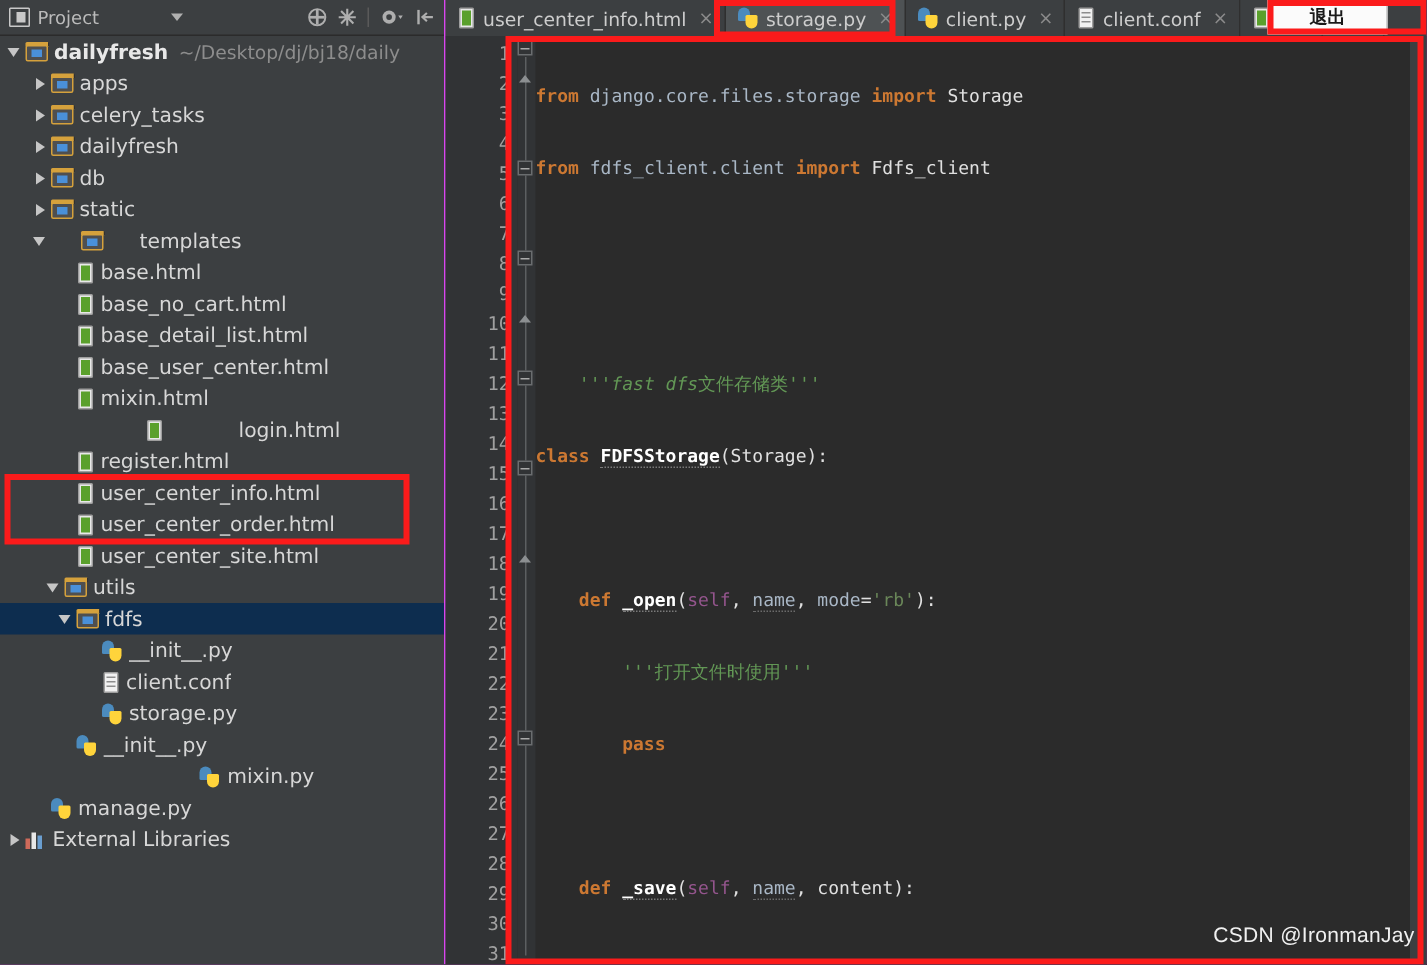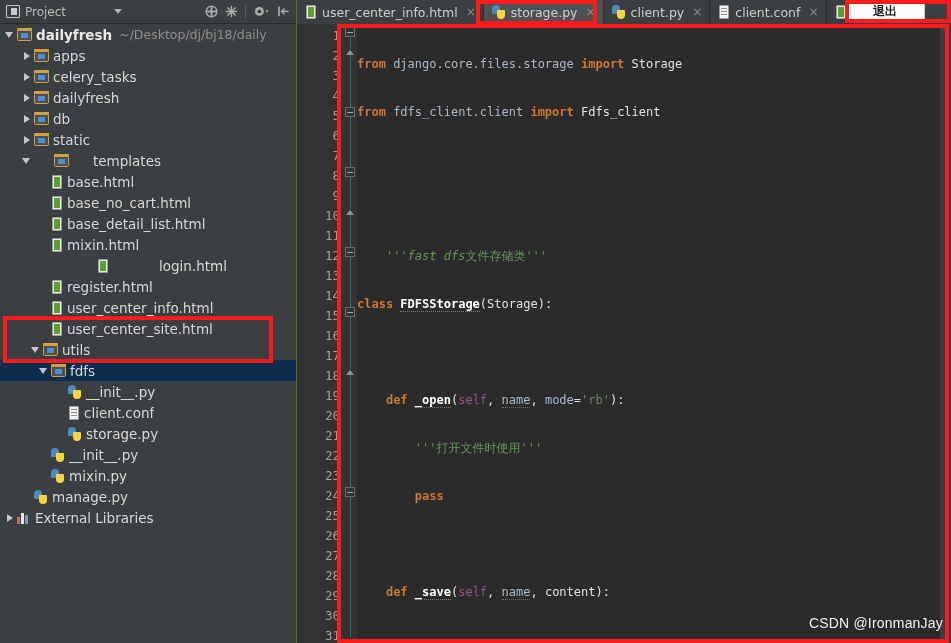--- a/index.html
+++ b/index.html
@@ -2,21 +2,21 @@
 <html><head>
 <meta charset="utf-8">
 <style>
   * { box-sizing: border-box; margin: 0; padding: 0; }
   html, body {
     width: 951px; height: 643px;
     background: #3c3f41;
     font-family: "DejaVu Sans", sans-serif;
     overflow: hidden;
   }
-  .app { position: relative; width: 951px; height: 643px; background: #4d7c0f; }
+  .app { position: relative; width: 951px; height: 643px; background: #d946ef; }
 
   
   .panel-header {
     position: absolute; left: 0; top: 0; width: 296px; height: 24px;
     background: #3c3f41; border-bottom: 1px solid #2b2b2b;
     display: flex; align-items: center;
   }
   .ph-left { display: flex; align-items: center; gap: 5px; padding-left: 6px; width: 128px; }
   .ph-title { color: #bbbbbb; font-size: 12px; font-family: "DejaVu Sans", sans-serif; }
   .caret-down {
@@ -357,20 +357,30 @@
         <span class="lbl">base_detail_list.html</span>
       </div>
       <div class="row" style="padding-left: 38px;">
         <span class="arrow none"></span>
         <span class="ico">
           <span class="fhtml">
             <span class="pg"></span>
             <span class="gr"></span>
           </span>
         </span>
+        <span class="lbl">base_user_center.html</span>
+      </div>
+      <div class="row" style="padding-left: 38px;">
+        <span class="arrow none"></span>
+        <span class="ico">
+          <span class="fhtml">
+            <span class="pg"></span>
+            <span class="gr"></span>
+          </span>
+        </span>
         <span class="lbl">mixin.html</span>
       </div>
       <div class="row" style="padding-left: 38px; gap: 46px;">
         <span class="arrow none"></span>
         <span class="ico">
           <span class="fhtml">
             <span class="pg"></span>
             <span class="gr"></span>
           </span>
         </span>
@@ -388,20 +398,30 @@
       </div>
       <div class="row" style="padding-left: 38px;">
         <span class="arrow none"></span>
         <span class="ico">
           <span class="fhtml">
             <span class="pg"></span>
             <span class="gr"></span>
           </span>
         </span>
         <span class="lbl">user_center_info.html</span>
+      </div>
+      <div class="row" style="padding-left: 38px;">
+        <span class="arrow none"></span>
+        <span class="ico">
+          <span class="fhtml">
+            <span class="pg"></span>
+            <span class="gr"></span>
+          </span>
+        </span>
+        <span class="lbl">user_center_order.html</span>
       </div>
       <div class="row" style="padding-left: 38px;">
         <span class="arrow none"></span>
         <span class="ico">
           <span class="fhtml">
             <span class="pg"></span>
             <span class="gr"></span>
           </span>
         </span>
         <span class="lbl">user_center_site.html</span>
@@ -463,21 +483,21 @@
       <div class="row" style="padding-left: 38px;">
         <span class="arrow none"></span>
         <span class="ico">
           <span class="fpy">
             <span class="b1"></span>
             <span class="b2"></span>
           </span>
         </span>
         <span class="lbl">__init__.py</span>
       </div>
-      <div class="row" style="padding-left: 38px;">
+      <div class="row" style="padding-left: 38px; justify-content: center;">
         <span class="arrow none"></span>
         <span class="ico">
           <span class="fpy">
             <span class="b1"></span>
             <span class="b2"></span>
           </span>
         </span>
         <span class="lbl">mixin.py</span>
       </div>
       <div class="row" style="padding-left: 21px;">

